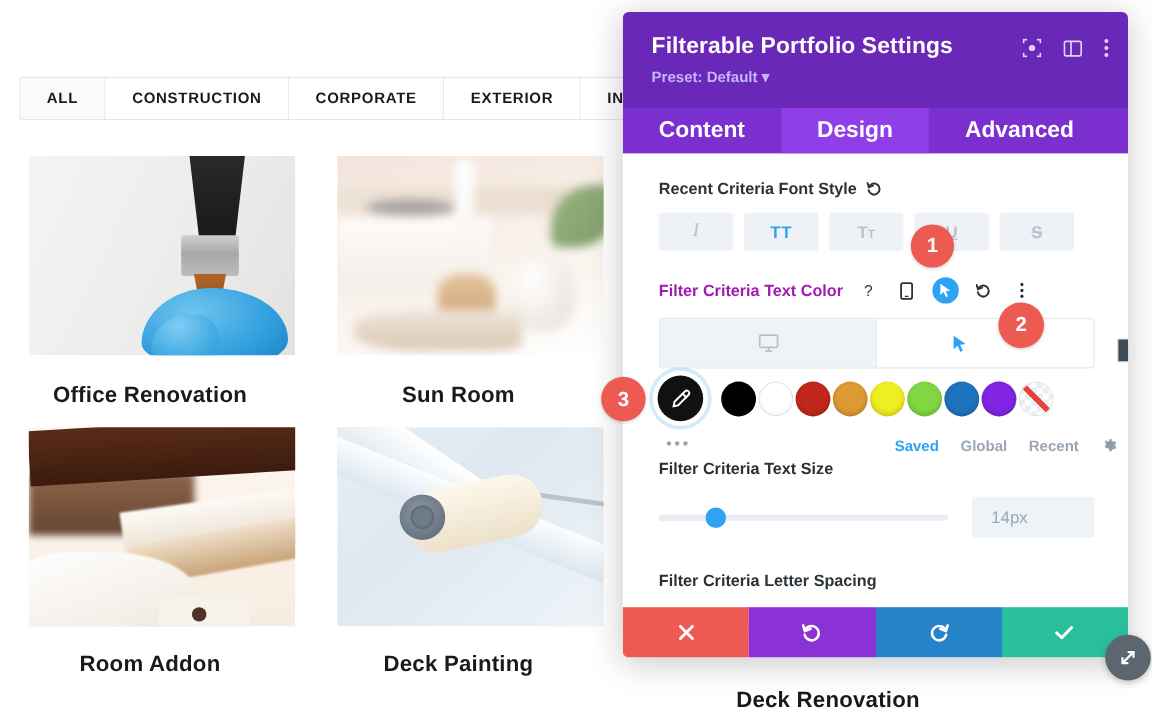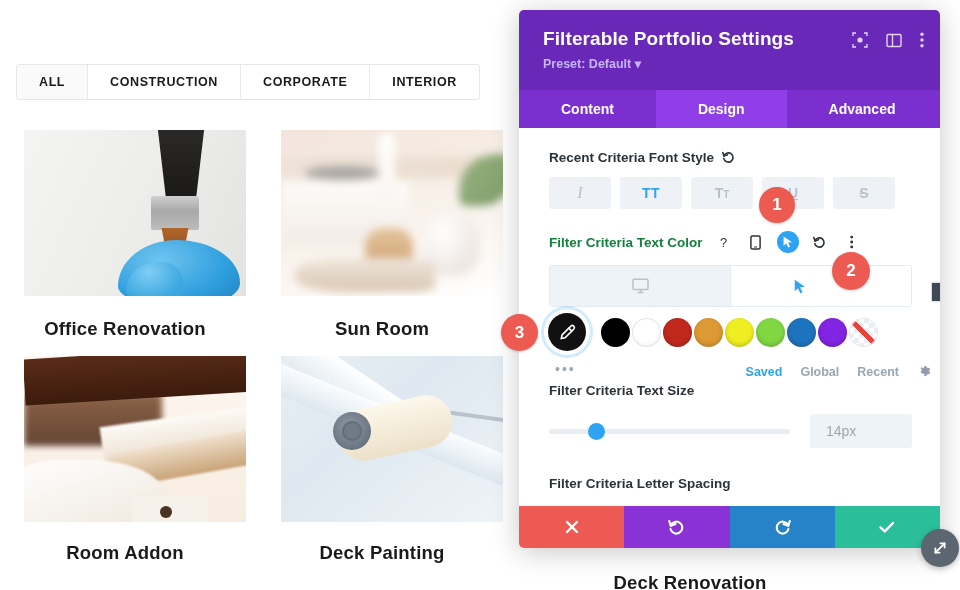--- a/index.html
+++ b/index.html
@@ -130,22 +130,22 @@
     overflow: hidden;
   }
   .modal-head { background: #6A28B8; padding: 18px 22px 0 24px; height: 80px; position: relative; }
   .modal-title { color: #fff; font-size: 19px; font-weight: 700; letter-spacing: .1px; }
   .modal-preset { color: #c4b5fd; font-size: 12.5px; font-weight: 700; margin-top: 6px; }
   .head-icons { position: absolute; right: 16px; top: 22px; display: flex; align-items: center; gap: 18px; }
   .head-icon { color: #e3d2f5; cursor: pointer; display: flex; align-items: center; }
 
   .tabs { display: flex; background: #7B2FCF; height: 38px; }
   .tab {
-    flex: 0 0 auto; padding: 0 42px; display: flex; align-items: center; justify-content: center;
-    color: #fff; font-size: 14px; font-weight: 700; cursor: pointer;
+    flex: 0 0 auto; padding: 0 30px; display: flex; align-items: center; justify-content: center;
+    color: #fff; font-size: 19px; font-weight: 700; cursor: pointer;
   }
   .tab.active { background: #8F3EE8; }
 
   .panel { background: #fff; height: 420px; position: relative; padding: 22px 28px 0 30px; }
 
   .field-label {
     font-size: 13.5px; font-weight: 700; color: #2c3338;
     display: flex; align-items: center; gap: 8px; margin-bottom: 12px;
   }
   .reset-icon { color: #2c3338; cursor: pointer; display: inline-flex; }
@@ -158,21 +158,21 @@
   }
   .style-btn.active { color: #2EA3F2; }
   .style-btn .it { font-style: italic; font-family: "Liberation Serif", serif; font-weight: 400; font-size: 16px; }
   .style-btn .tt { font-size: 14px; letter-spacing: .5px; }
   .style-btn .smcap { font-size: 14px; }
   .style-btn .smcap small { font-size: 10px; }
   .style-btn .un { text-decoration: underline; }
   .style-btn .st { text-decoration: line-through; }
 
   .color-head { display: flex; align-items: center; gap: 10px; margin-bottom: 12px; }
-  .color-head .lbl { font-size: 13.5px; font-weight: 700; color: #15803d; }
+  .color-head .lbl { font-size: 13.5px; font-weight: 700; color: #a21caf; }
   .mini-icon {
     width: 22px; height: 22px; display: flex; align-items: center; justify-content: center;
     color: #2c3338; font-size: 13px; cursor: pointer; border-radius: 50%;
   }
   .mini-icon.on { background: #2EA3F2; color: #fff; }
 
   .color-tabs { display: flex; height: 42px; border: 1px solid #e3eaf0; border-radius: 3px; overflow: hidden; margin-bottom: 16px; }
   .ct { flex: 1; display: flex; align-items: center; justify-content: center; cursor: pointer; position: relative; }
   .ct.inactive { background: #eef3f7; color: #b6c2cd; }
   .ct.active { background: #fff; border-left: 1px solid #e3eaf0; }
@@ -239,20 +239,21 @@
 </style>
 </head>
 <body>
 
 <div id="root">
 
   <div class="filter-bar">
     <div class="filter-tab active">ALL</div>
     <div class="filter-tab">CONSTRUCTION</div>
     <div class="filter-tab">CORPORATE</div>
+    <div class="filter-tab">EXTERIOR</div>
     <div class="filter-tab">INTERIOR</div>
   </div>
 
   <div class="grid">
     <div class="grid-row">
 
       <div class="pf-item">
         <div class="pf-thumb">
           <div class="art art-brush">
             <div class="brush-bristle"></div>

